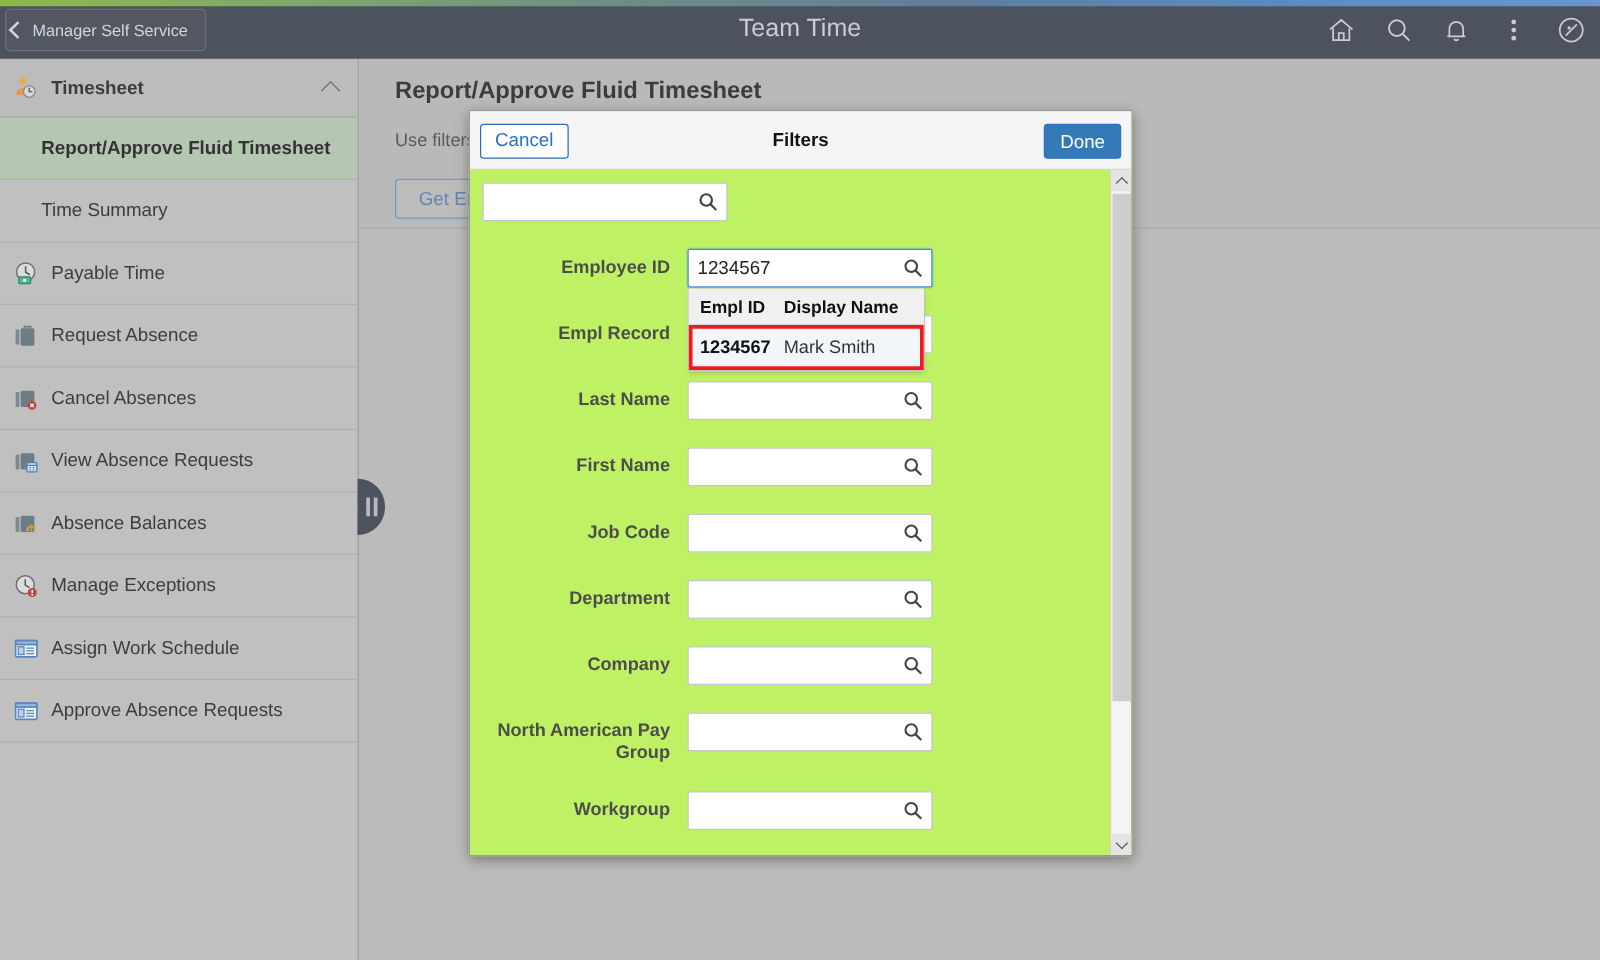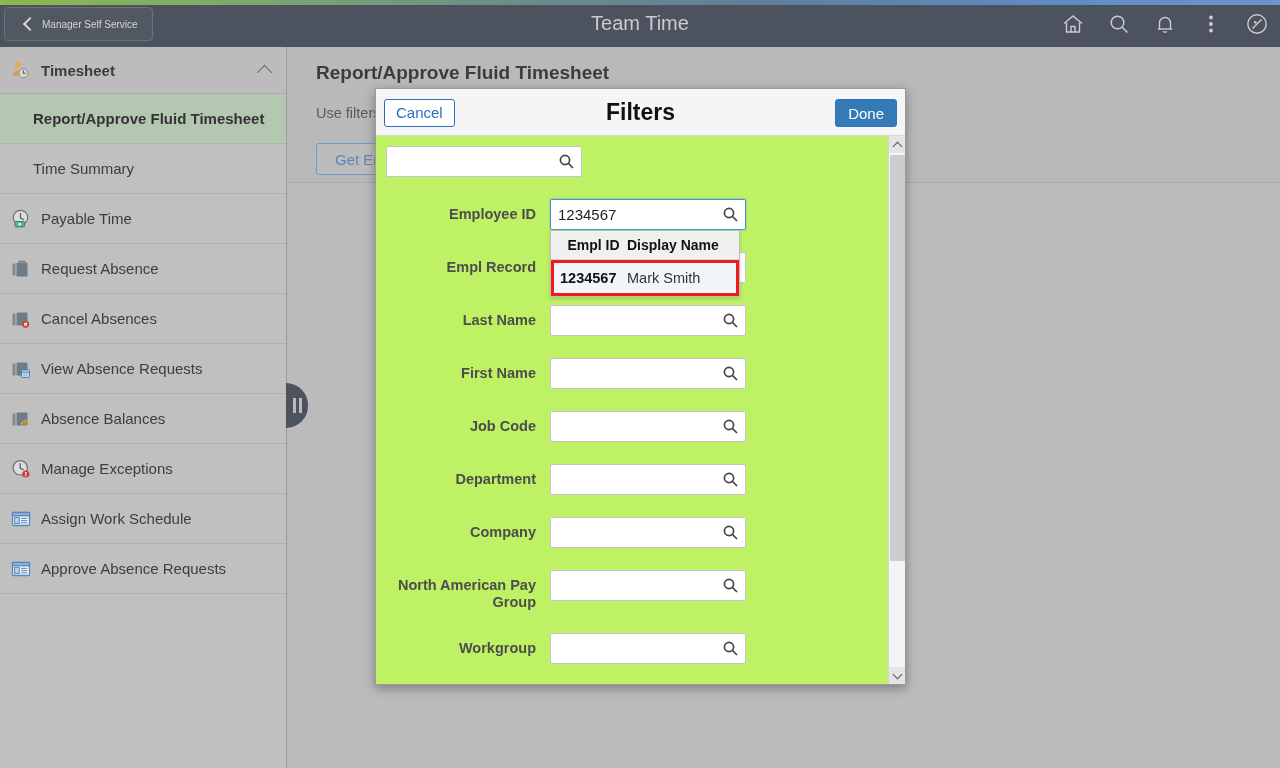--- a/index.html
+++ b/index.html
@@ -34,27 +34,27 @@
     top: 0; left: 0;
     width: 1280px; height: 47px;
     background: #4c525e;
     z-index: 4;
   }
 
   .back-pill {
     position: absolute;
     left: 4px; top: 7px;
     height: 34px;
-    padding: 0 14px 0 16px;
+    padding: 0 14px 0 0;
     display: flex; align-items: center;
     border: 1px solid #6b717c;
     border-radius: 4px;
     background: #525862;
     color: #d3d6da;
-    font-size: 10px;
+    font-size: 13px;
     cursor: pointer;
     white-space: nowrap;
   }
   .back-chevron {
     display: inline-block;
     width: 14px; height: 14px;
     margin-right: 7px;
     position: relative;
   }
   .back-chevron::before {
@@ -227,21 +227,21 @@
     height: 47px;
     flex: 0 0 47px;
     background: #f5f5f5;
     border-bottom: 1px solid #d6d6d6;
   }
   .modal-title {
     position: absolute;
     left: 0; top: 0; width: 100%;
     line-height: 47px;
     text-align: center;
-    font-size: 23px; font-weight: bold;
+    font-size: 15px; font-weight: bold;
     color: #111;
     pointer-events: none;
   }
   .btn-cancel {
     position: absolute;
     left: 8px; top: 10px;
     height: 28px;
     padding: 0 11px;
     line-height: 26px;
     border: 1px solid #2a6fc0;
@@ -337,21 +337,21 @@
   }
   .ac-head {
     display: flex;
     background: #f0f0f0;
     padding: 6px 0 6px 0;
     border-bottom: 1px solid #d8d8d8;
   }
   .ac-head div {
     font-size: 14px; font-weight: bold; color: #111;
   }
-  .ac-col-id { width: 76px; flex: 0 0 76px; padding-left: 9px; text-align: center; }
+  .ac-col-id { width: 76px; flex: 0 0 76px; padding-left: 9px; }
   .ac-col-name { flex: 1 1 auto; }
   .ac-row {
     display: flex;
     align-items: center;
     background: #f2f6fb;
     border: 3px solid #ee1b1b;
     padding: 7px 0;
     cursor: pointer;
   }
   .ac-row .ac-id {

